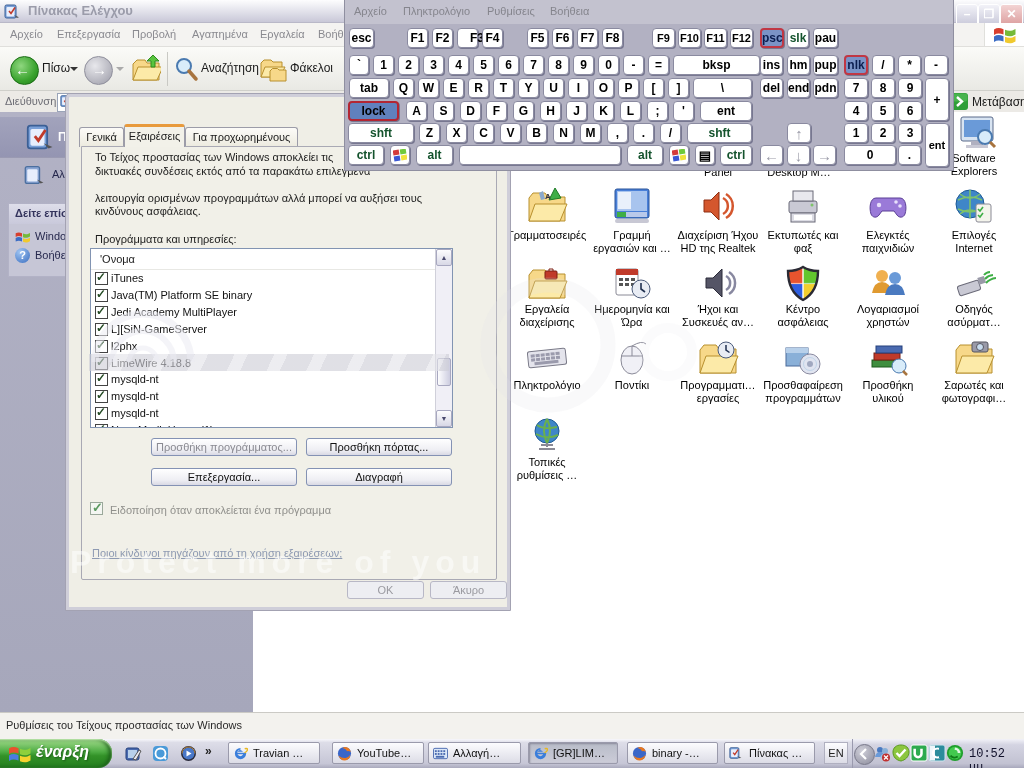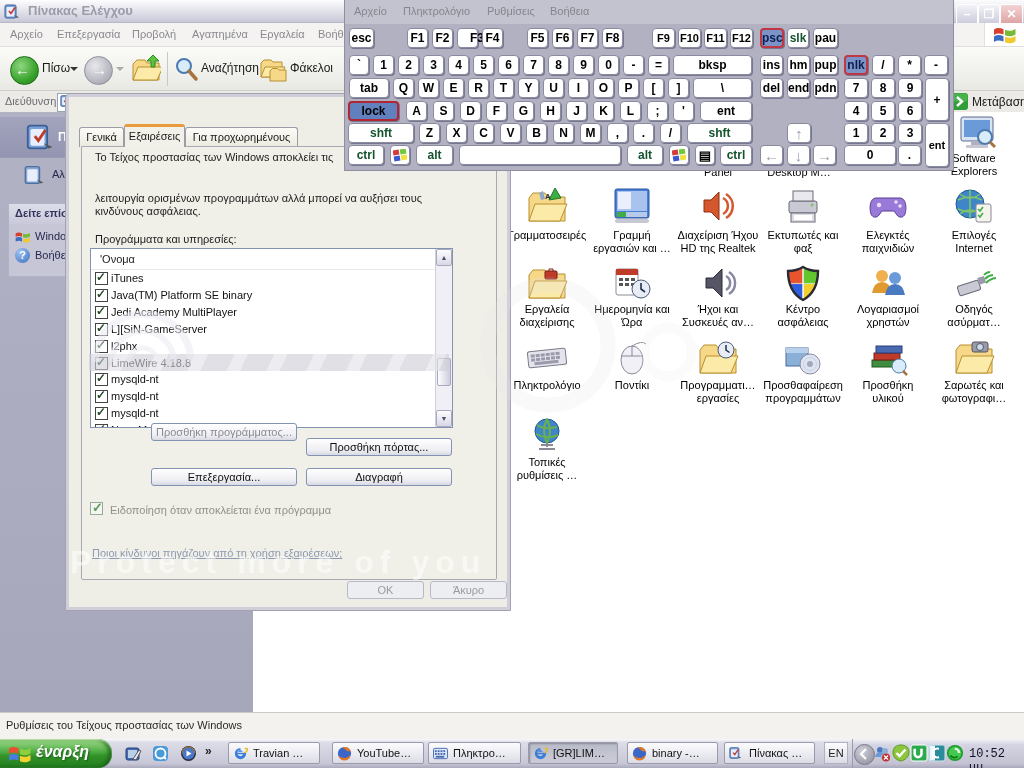--- a/index.html
+++ b/index.html
@@ -350,20 +350,21 @@
 <div class="abs" id="statusbar">
     <span>Ρυθμίσεις του Τείχους προστασίας των Windows</span>
   </div>
 
 <div class="abs" id="dlg">
  <div class="tab" style="left:10px;width:45px;">Γενικά</div>
  <div class="tab" id="tabsel" style="left:55px;width:61px;">Εξαιρέσεις</div>
  <div class="tab" style="left:116px;width:113px;">Για προχωρημένους</div>
  <div id="tabpane">
   <div class="dtext" style="left:13px;top:4px;">Το Τείχος προστασίας των Windows αποκλείει τις</div>
+  <div class="dtext" style="left:13px;top:18px;">δικτυακές συνδέσεις εκτός από τα παρακάτω επιλεγμένα</div>
   <div class="dtext" style="left:13px;top:45px;">λειτουργία ορισμένων προγραμμάτων αλλά μπορεί να αυξήσει τους</div>
   <div class="dtext" style="left:13px;top:58px;">κινδύνους ασφάλειας.</div>
   <div class="dtext" style="left:13px;top:86px;">Προγράμματα και υπηρεσίες:</div>
   <div id="listbox">
    <div class="dtext" style="left:9px;top:4px;color:#222;">'Ονομα</div>
    <div style="position:absolute;left:0;top:20px;width:345px;height:1px;background:#e8e8e4;"></div>
    <div id="listitems">
 <div class="cb" style="left:4px;top:23px;"></div>
 <div class="li" style="left:20px;top:23px;">iTunes</div>
 <div class="cb" style="left:4px;top:40px;"></div>
@@ -386,21 +387,21 @@
 <div class="li" style="left:20px;top:175px;">Nero MediaHome (1)</div>
 </div>
    <div id="vscroll">
 <div style="position:absolute;right:0;top:0;width:16px;height:178px;background:#f0eff6;border-left:1px solid #d0d0da;">
 <div class="sbbtn" style="top:0;">▲</div>
 <div class="sbthumb" style="top:109px;height:28px;"></div>
 <div class="sbbtn" style="bottom:0;">▼</div>
 </div>
 </div>
   </div>
-  <div class="dbtn" style="left:69px;top:276px;color:#8a8a92;">Προσθήκη προγράμματος...</div>
+  <div class="dbtn" style="left:69px;top:291px;color:#8a8a92;">Προσθήκη προγράμματος...</div>
   <div class="dbtn" style="left:224px;top:291px;">Προσθήκη πόρτας...</div>
   <div class="dbtn" style="left:69px;top:321px;">Επεξεργασία...</div>
   <div class="dbtn" style="left:224px;top:321px;">Διαγραφή</div>
   <div style="position:absolute;left:8px;top:355px;width:13px;height:13px;border:1px solid #9aa89a;background:#f4f6f2;box-sizing:border-box;"></div>
   <div style="position:absolute;left:10px;top:353px;font-size:13px;font-weight:bold;color:#5c9a60;">✓</div>
   <div class="dtext" style="left:28px;top:357px;color:#90908c;">Ειδοποίηση όταν αποκλείεται ένα πρόγραμμα</div>
   <div class="dtext" style="left:10px;top:400px;color:#8e9ab2;text-decoration:underline;">Ποιοι κίνδυνοι πηγάζουν από τη χρήση εξαιρέσεων;</div>
  </div>
  <div class="dbtn" style="left:278px;top:484px;width:77px;color:#9a9aa0;border-color:#b8b8c6;background:#edeef2;">OK</div>
  <div class="dbtn" style="left:361px;top:484px;width:77px;color:#9a9aa0;border-color:#b8b8c6;background:#edeef2;">Άκυρο</div>
@@ -436,21 +437,21 @@
 <div class="key" style="left:78px;top:55px;width:21px;">3</div>
 <div class="key" style="left:103px;top:55px;width:21px;">4</div>
 <div class="key" style="left:128px;top:55px;width:21px;">5</div>
 <div class="key" style="left:153px;top:55px;width:21px;">6</div>
 <div class="key" style="left:178px;top:55px;width:21px;">7</div>
 <div class="key" style="left:203px;top:55px;width:21px;">8</div>
 <div class="key" style="left:228px;top:55px;width:21px;">9</div>
 <div class="key" style="left:253px;top:55px;width:21px;">0</div>
 <div class="key" style="left:278px;top:55px;width:21px;">-</div>
 <div class="key" style="left:303px;top:55px;width:21px;">=</div>
-<div class="key" style="left:328px;top:55px;width:79px;">bksp</div>
+<div class="key" style="left:328px;top:55px;width:87px;">bksp</div>
 <div class="key" style="left:415px;top:55px;width:23px;">ins</div>
 <div class="key" style="left:442px;top:55px;width:23px;">hm</div>
 <div class="key" style="left:468px;top:55px;width:25px;">pup</div>
 <div class="key kspec" style="left:499px;top:55px;width:24px;">nlk</div>
 <div class="key" style="left:527px;top:55px;width:22px;">/</div>
 <div class="key" style="left:553px;top:55px;width:23px;">*</div>
 <div class="key" style="left:579px;top:55px;width:24px;">-</div>
 <div class="key" style="left:4px;top:78px;width:40px;">tab</div>
 <div class="key" style="left:48px;top:78px;width:21px;">Q</div>
 <div class="key" style="left:73px;top:78px;width:21px;">W</div>
@@ -597,21 +598,21 @@
           <rect x="5" y="3" width="2" height="2"></rect>
           <rect x="8" y="3" width="2" height="2"></rect>
           <rect x="11" y="3" width="2" height="2"></rect>
           <rect x="2" y="6" width="2" height="2"></rect>
           <rect x="5" y="6" width="2" height="2"></rect>
           <rect x="8" y="6" width="2" height="2"></rect>
           <rect x="11" y="6" width="2" height="2"></rect>
           <rect x="3" y="9" width="9" height="2"></rect>
         </g>
       </svg>
-      <span>Πληκτρο…</span>
+      <span>Αλλαγή…</span>
     </div>
  <div class="tbtn" style="left:528px;width:90px;background:linear-gradient(#b8bcc8,#ccccd8);box-shadow:inset 1px 1px 2px #8a8a9a;">
       <svg style="position:absolute;left:4px;top:3px" width="15" height="15" viewBox="0 0 16 16">
         <path d="M8 2 a6 6 0 1 0 6 6 h-3 a3.2 3.2 0 1 1 -0.4 -2 h-6 a3.2 3.2 0 0 1 3.4 -2 z" fill="#3a7edb"></path>
         <path d="M3 8 h11" stroke="#3a7edb" stroke-width="1.6"></path>
         <path d="M12.5 3 q3.5 -1 2.8 1.5 -0.5 1.6 -3 2.8" stroke="#e8b820" stroke-width="1.6" fill="none"></path>
       </svg>
       <span>[GR]LIM…</span>
     </div>
  <div class="tbtn" style="left:627px;width:91px;">

